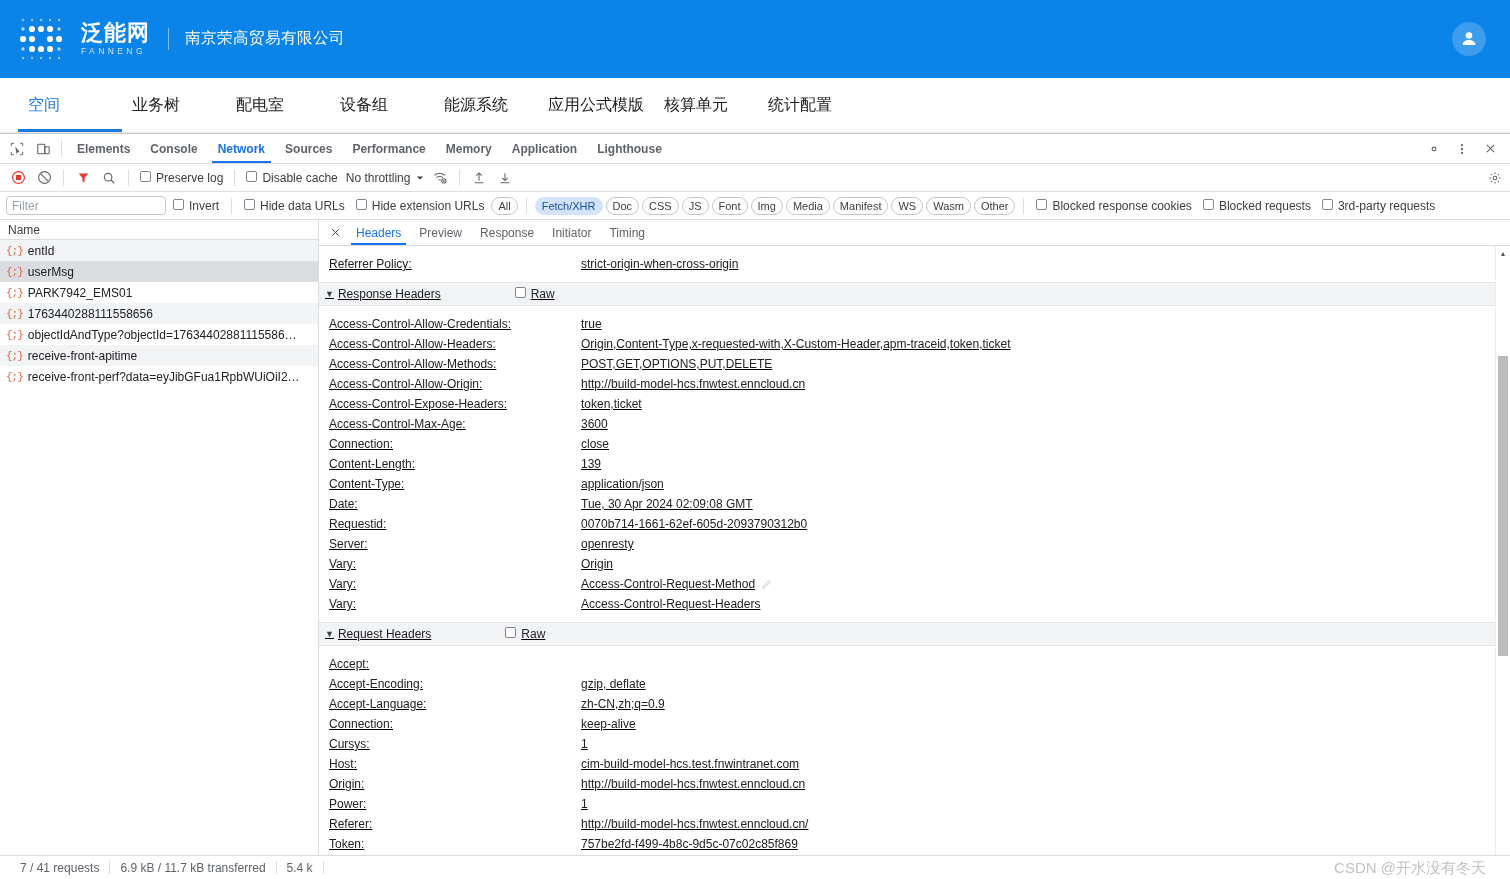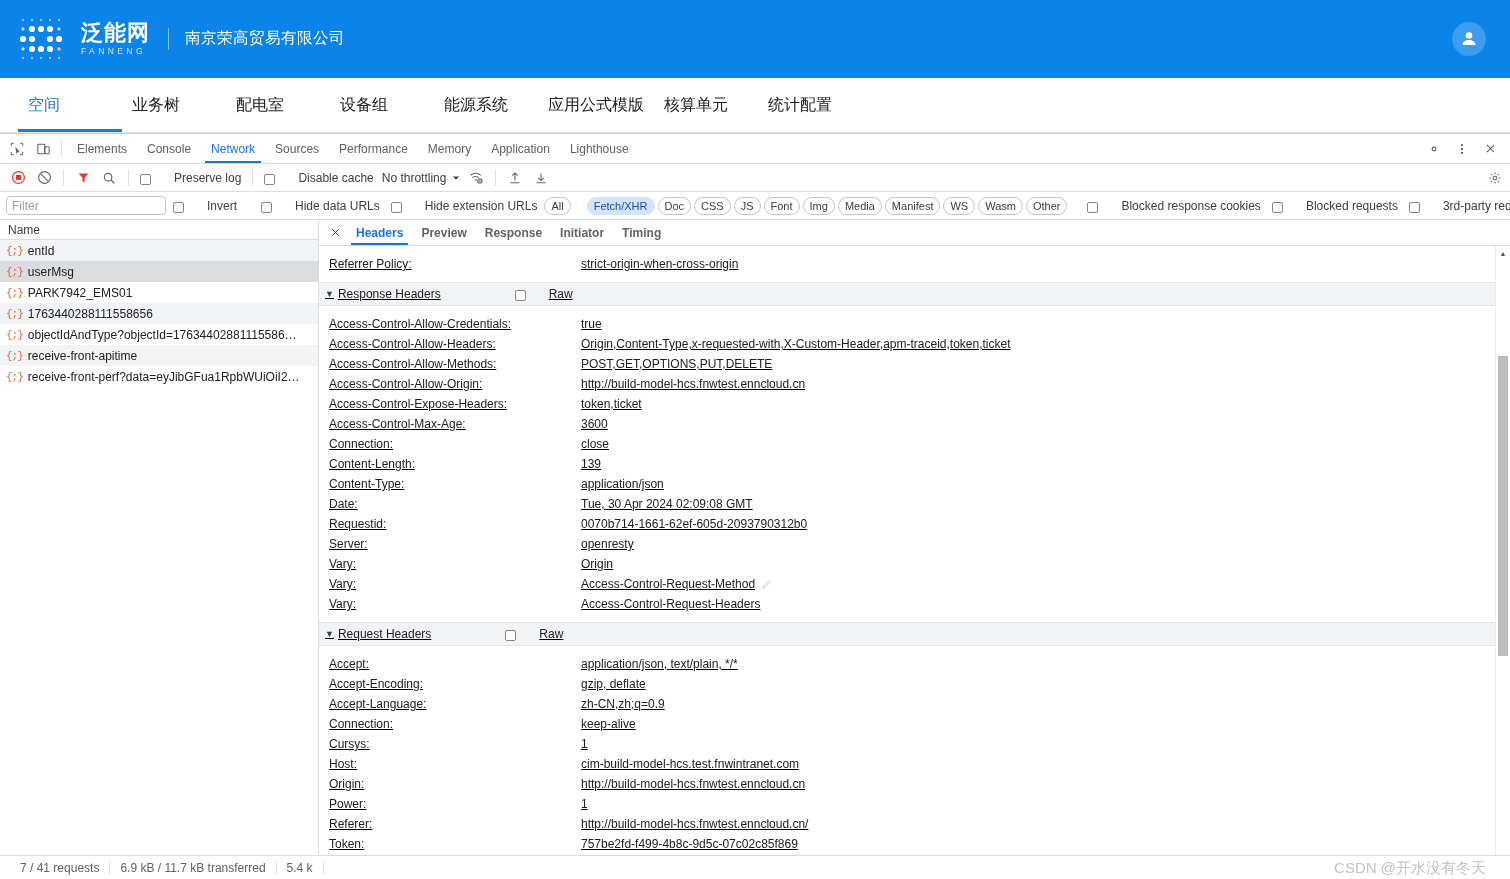--- a/index.html
+++ b/index.html
@@ -69,21 +69,21 @@
     padding-left: 4px; position: relative;
   }
   .dt-icon-btn {
     display: flex; align-items: center; justify-content: center;
     width: 26px; cursor: pointer;
   }
   .dt-sep { width: 1px; background: #dadce0; margin: 6px 5px; }
   .dt-tab {
     display: flex; align-items: center; padding: 0 10px;
     font-size: 12px; color: #5f6368; cursor: pointer;
-    position: relative; white-space: nowrap;
+    position: relative; white-space: nowrap; font-weight: bold;
   }
   .dt-tab.active { color: #1a73e8; }
   .dt-tab.active::after {
     content: ""; position: absolute; left: 4px; right: 4px; bottom: 0;
     height: 2px; background: #1a73e8;
   }
   .dt-tabbar-right {
     margin-left: auto; display: flex; align-items: center;
     padding-right: 7px; gap: 2px;
   }
@@ -92,21 +92,21 @@
   .dt-toolbar {
     height: 28px; display: flex; align-items: center;
     border-bottom: 1px solid #dadce0; padding-left: 6px;
     font-size: 12px; color: #3c4043; gap: 2px;
   }
   .tb-btn {
     width: 24px; height: 24px; display: flex;
     align-items: center; justify-content: center; cursor: pointer;
   }
   .chk-label {
-    display: flex; align-items: flex-end; gap: 23px;
+    display: flex; align-items: flex-start; gap: 5px;
     cursor: pointer; white-space: nowrap; padding: 0 4px;
   }
   .cbox {
     width: 11px; height: 11px; border: 1px solid #80868b;
     border-radius: 2px; background: #fff; display: inline-block;
     flex: none;
   }
   .throttle-sel {
     display: flex; align-items: center; gap: 6px;
     padding: 0 2px; cursor: pointer; white-space: nowrap;
@@ -175,21 +175,20 @@
   }
   .close-x {
     width: 24px; display: flex; align-items: center;
     justify-content: center; cursor: pointer;
     color: #5f6368; font-size: 13px;
   }
   .d-tab {
     display: flex; align-items: center; padding: 0 9px;
     font-size: 12px; color: #5f6368; cursor: pointer;
     position: relative;
-    font-weight: bold;
   }
   .d-tab.active { color: #1a73e8; }
   .d-tab.active::after {
     content: ""; position: absolute; left: 4px; right: 4px; bottom: 0;
     height: 2px; background: #1a73e8;
   }
 
   .detail-body {
     flex: 1; overflow: hidden; position: relative;
     padding-right: 15px;
@@ -672,21 +671,20 @@
           <span>Request Headers</span>
           <label class="chk-label">
             <span class="cbox"></span>
             <span>Raw</span>
           </label>
         </div>
 
         <div class="row-spacer"></div>
         <div class="hdr-row">
           <span class="hdr-key">Accept:</span>
-          <span class="hdr-val">application/json, text/plain, */*</span>
         </div>
         <div class="hdr-row">
           <span class="hdr-key">Accept-Encoding:</span>
           <span class="hdr-val">gzip, deflate</span>
         </div>
         <div class="hdr-row">
           <span class="hdr-key">Accept-Language:</span>
           <span class="hdr-val">zh-CN,zh;q=0.9</span>
         </div>
         <div class="hdr-row">

